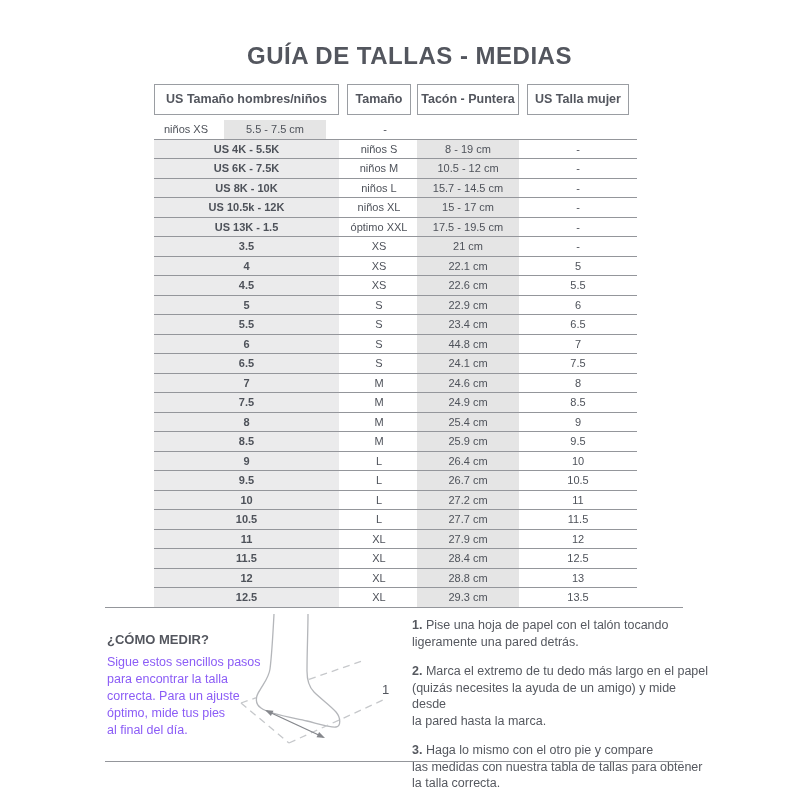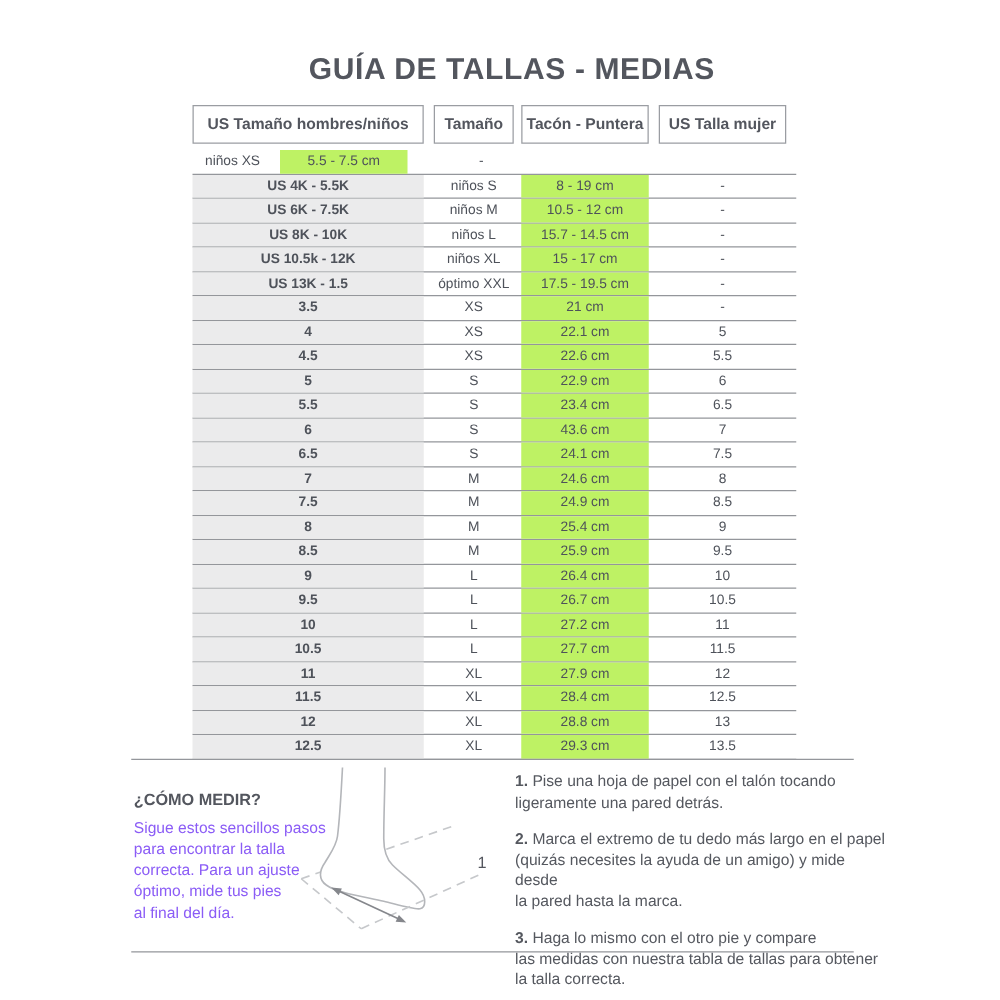--- a/index.html
+++ b/index.html
@@ -44,21 +44,21 @@
   }
   .cell {
     box-sizing: border-box;
     height: 18.5px; line-height: 18.5px;
     text-align: center;
     font-size: 11px;
     color: #4e525a;
     overflow: hidden; white-space: nowrap;
   }
   .cell.c1 { background: #ebebec; font-weight: bold; }
-  .cell.c3 { background: #bef264; }
+  .cell.c3 { background: #e5e5e5; }
 
   
   .measure {
     position: absolute; left: 105px; top: 607px;
     width: 578px; height: 155px;
     box-sizing: border-box;
     border-top: 1px solid #94969b;
     border-bottom: 1px solid #94969b;
   }
   .m-title {
@@ -157,21 +157,21 @@
         </div>
         <div class="row">
           <div class="cell c1">5.5</div>
           <div class="cell c2">S</div>
           <div class="cell c3">23.4 cm</div>
           <div class="cell c4">6.5</div>
         </div>
         <div class="row">
           <div class="cell c1">6</div>
           <div class="cell c2">S</div>
-          <div class="cell c3">43.6 cm</div>
+          <div class="cell c3">44.8 cm</div>
           <div class="cell c4">7</div>
         </div>
         <div class="row">
           <div class="cell c1">6.5</div>
           <div class="cell c2">S</div>
           <div class="cell c3">24.1 cm</div>
           <div class="cell c4">7.5</div>
         </div>
         <div class="row">
           <div class="cell c1">7</div>

